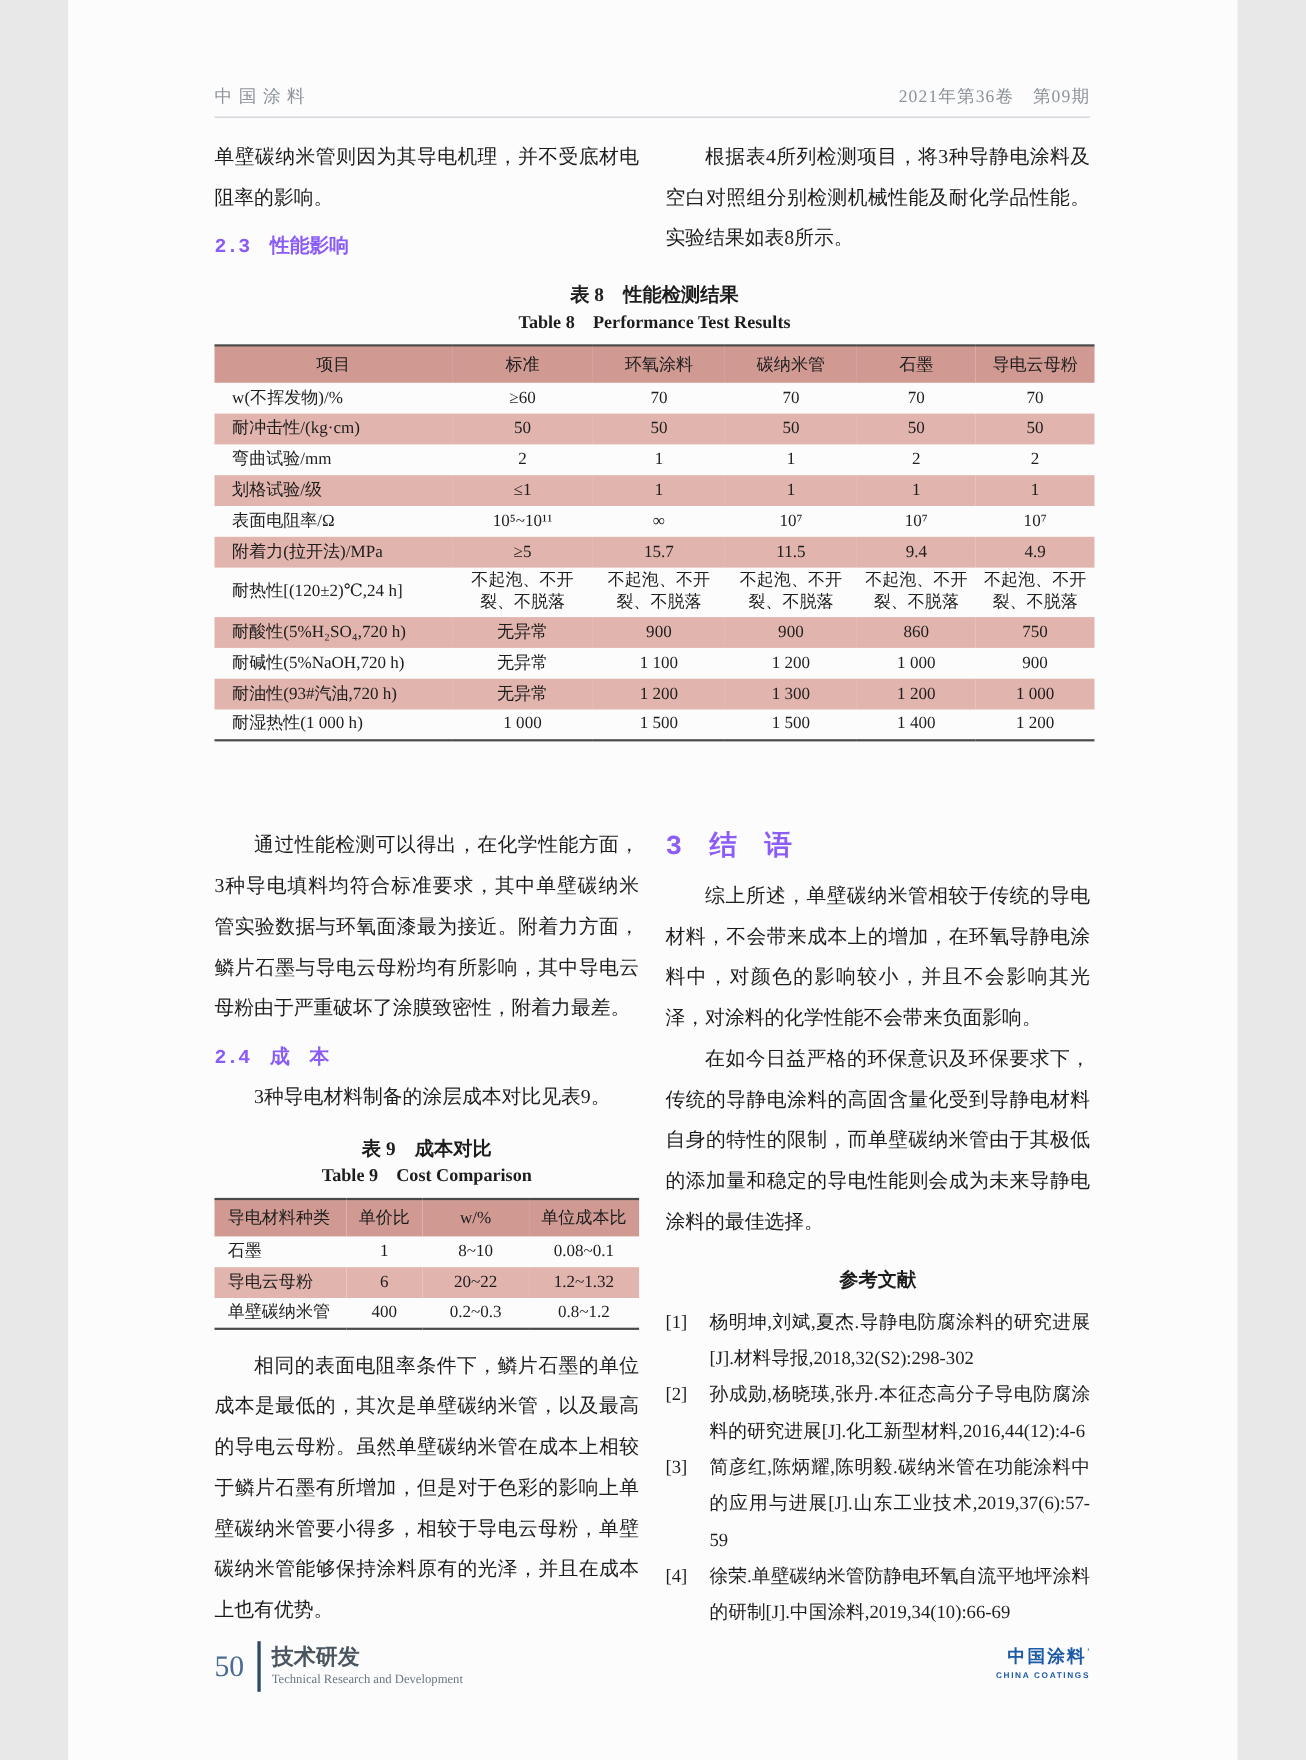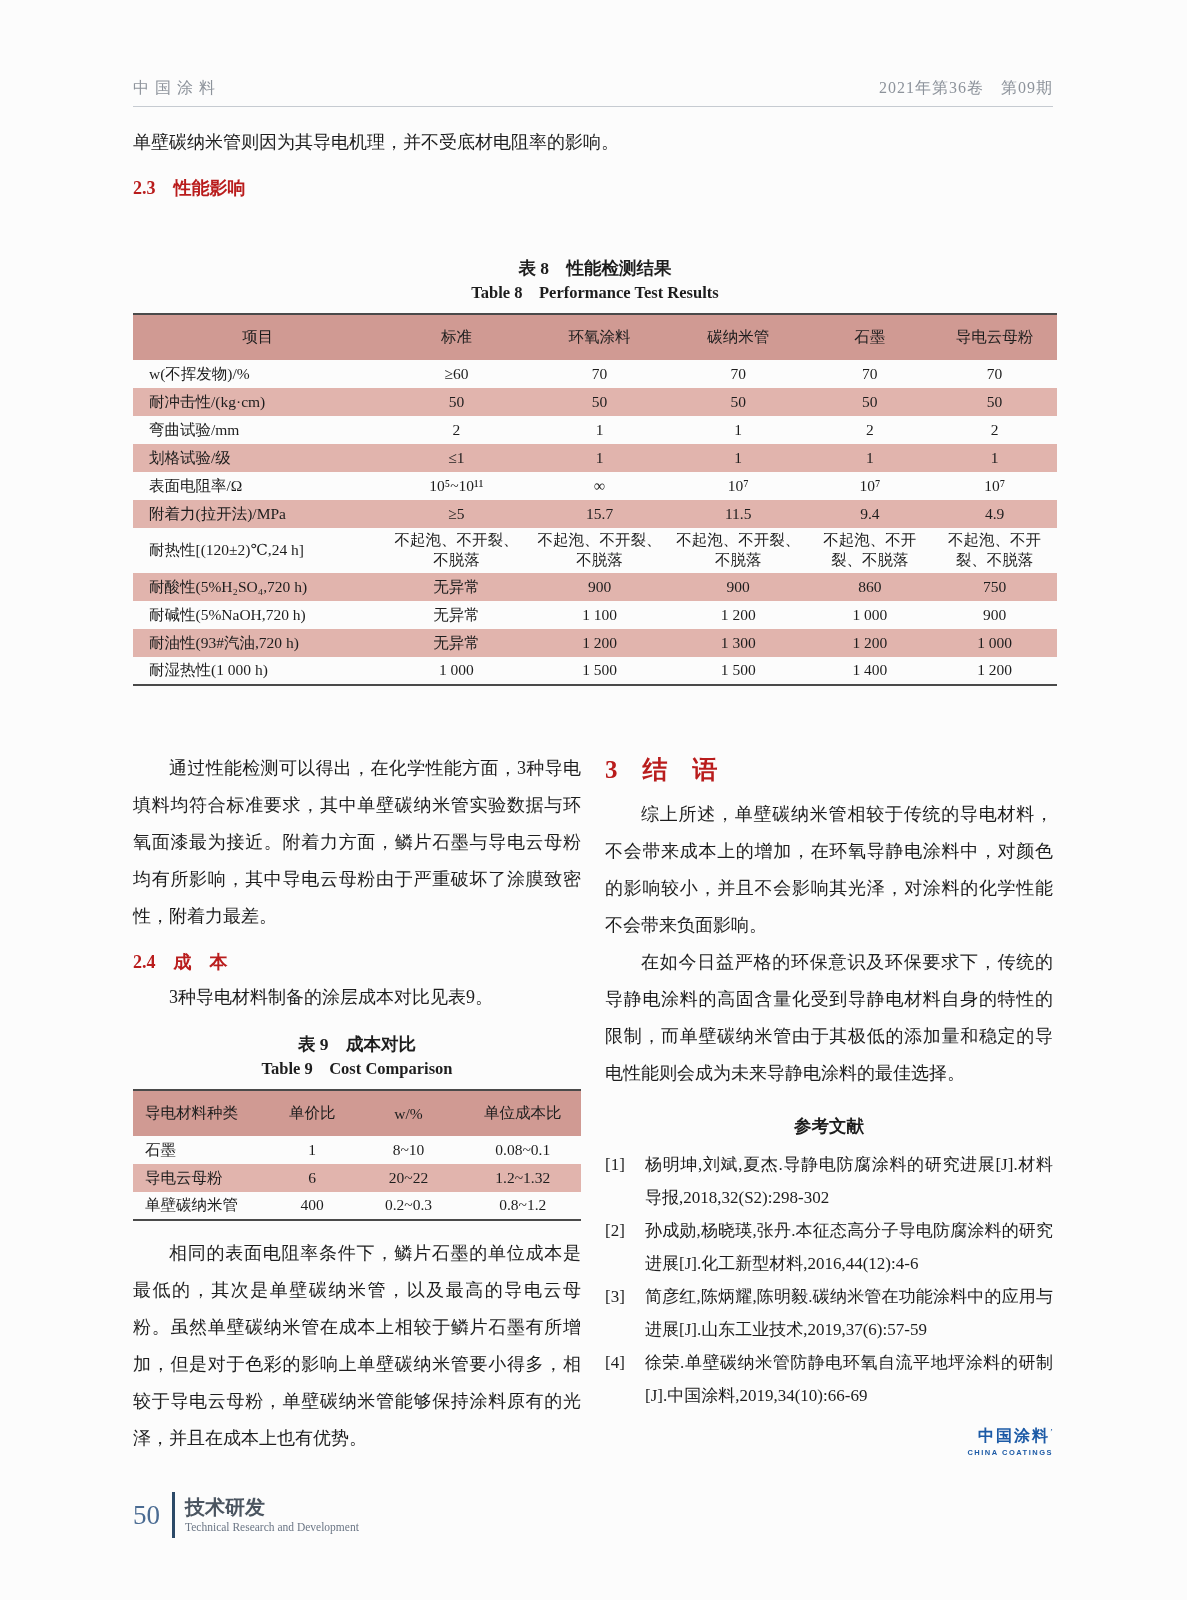--- a/index.html
+++ b/index.html
@@ -1,40 +1,40 @@
 <!DOCTYPE html>
 <html><head>
 <meta charset="utf-8">
 <style>
   * { margin:0; padding:0; box-sizing:border-box; }
   body { background:#e8e8e8; font-family:"Liberation Serif","DejaVu Serif",serif; }
-  .page { position:relative; width:1187px; height:1600px; margin:0 auto; background:#fcfcfc; color:#1d1d1d; overflow:hidden; }
+  .page { position:relative; width:1063px; height:1600px; margin:0 auto; background:#fcfcfc; color:#1d1d1d; overflow:hidden; }
 
   
   .pagehead { position:absolute; top:78px; left:133px; right:134px; display:flex; justify-content:space-between; align-items:flex-end; color:#8d939b; font-size:16px; }
   .journal-name { letter-spacing:6px; }
   .issue-info { letter-spacing:1px; }
   .headrule { position:absolute; top:106px; left:133px; right:134px; border-top:1px solid #c6cbd1; }
 
   
   .para { font-size:18px; line-height:37px; text-align:justify; }
   .indent { text-indent:2em; }
-  .sec-head { font-family:Liberation Serif, serif; font-weight:bold; color:#b91c1c; }
+  .sec-head { font-family:Liberation Mono, monospace; font-weight:bold; color:#8b5cf6; }
   .sec-small { font-size:18px; margin-top:10px; line-height:34px; }
   .sec-big { font-size:25px; line-height:40px; margin-bottom:6px; }
 
   .topcols { position:absolute; top:124px; left:133px; right:134px; display:flex; gap:24px; }
   .topcols .col { flex:1; }
 
   
   .t8block { position:absolute; top:256px; left:133px; right:130px; }
   .tbl-title-cn { text-align:center; font-weight:bold; font-size:17.5px; line-height:25px; }
   .tbl-title-en { text-align:center; font-weight:bold; font-size:16.5px; line-height:24px; margin-bottom:8px; }
   table.dtable { width:100%; border-collapse:collapse; border-top:2px solid #4a4a4a; border-bottom:2px solid #4a4a4a; font-size:15.5px; }
-  table.dtable th { font-weight:normal; text-align:center; height:34px; padding:12px 4px; }
+  table.dtable th { font-weight:normal; text-align:center; height:34px; padding:0 4px; }
   table.dtable thead tr { background:#d09a93; }
   table.dtable td { text-align:center; height:28px; padding:2px 5px; line-height:1.32; }
   table.dtable tbody tr:nth-child(even) { background:#e1b4ad; }
   table.dtable td:first-child { text-align:left; padding-left:16px; white-space:nowrap; }
   table.t9 th:first-child { text-align:left; padding-left:12px; }
   table.t9 td:first-child { padding-left:12px; }
 
   
   .maincols { position:absolute; top:750px; left:133px; right:134px; display:flex; gap:24px; }
   .maincols .col { flex:1; min-width:0; }
@@ -68,20 +68,23 @@
   <div class="pagehead">
     <span class="journal-name">中国涂料</span>
     <span class="issue-info">2021年第36卷　第09期</span>
   </div>
   <div class="headrule"></div>
 
   <div class="topcols">
     <div class="col">
       <p class="para">单壁碳纳米管则因为其导电机理，并不受底材电阻率的影响。</p>
       <h3 class="sec-head sec-small">2.3　性能影响</h3>
+    </div>
+    <div class="col">
+      <p class="para indent">根据表4所列检测项目，将3种导静电涂料及空白对照组分别检测机械性能及耐化学品性能。实验结果如表8所示。</p>
     </div>
   </div>
 
   <div class="t8block">
     <div class="tbl-title-cn">表 8　性能检测结果</div>
     <div class="tbl-title-en">Table 8　Performance Test Results</div>
     <table class="dtable t8">
       <colgroup>
         <col style="width:27%">
           <col style="width:16%">

